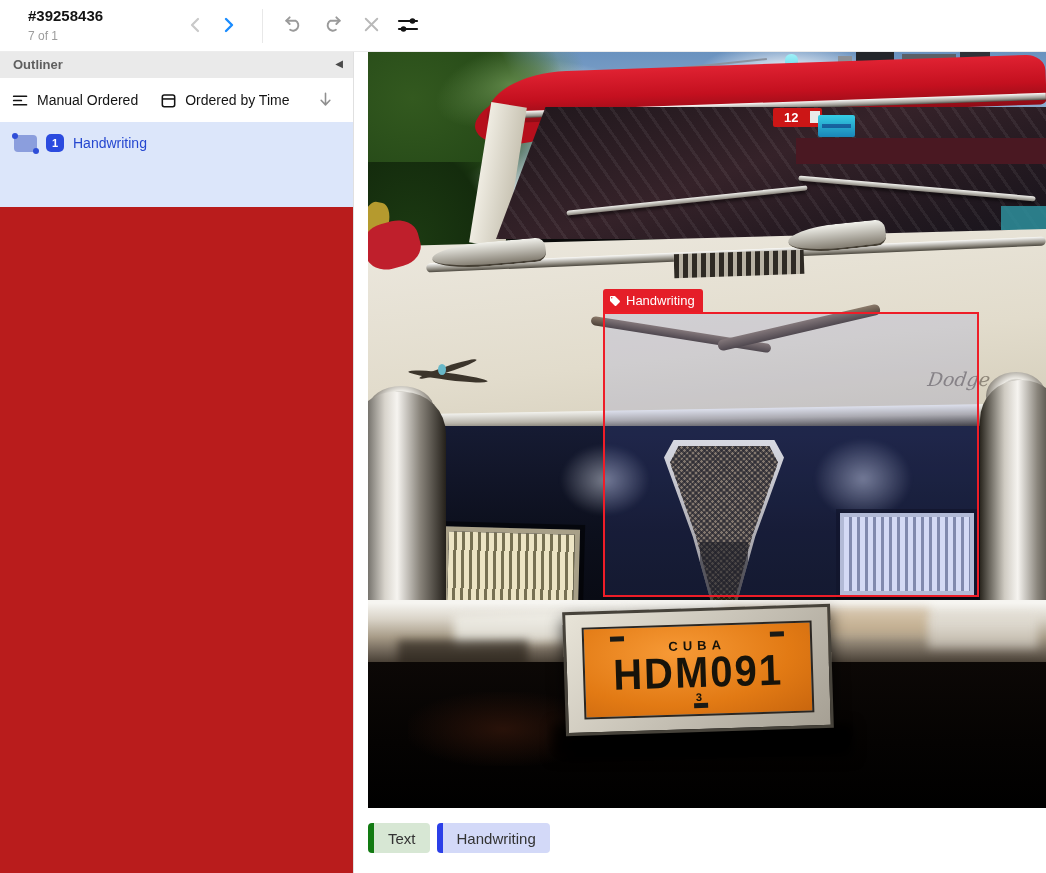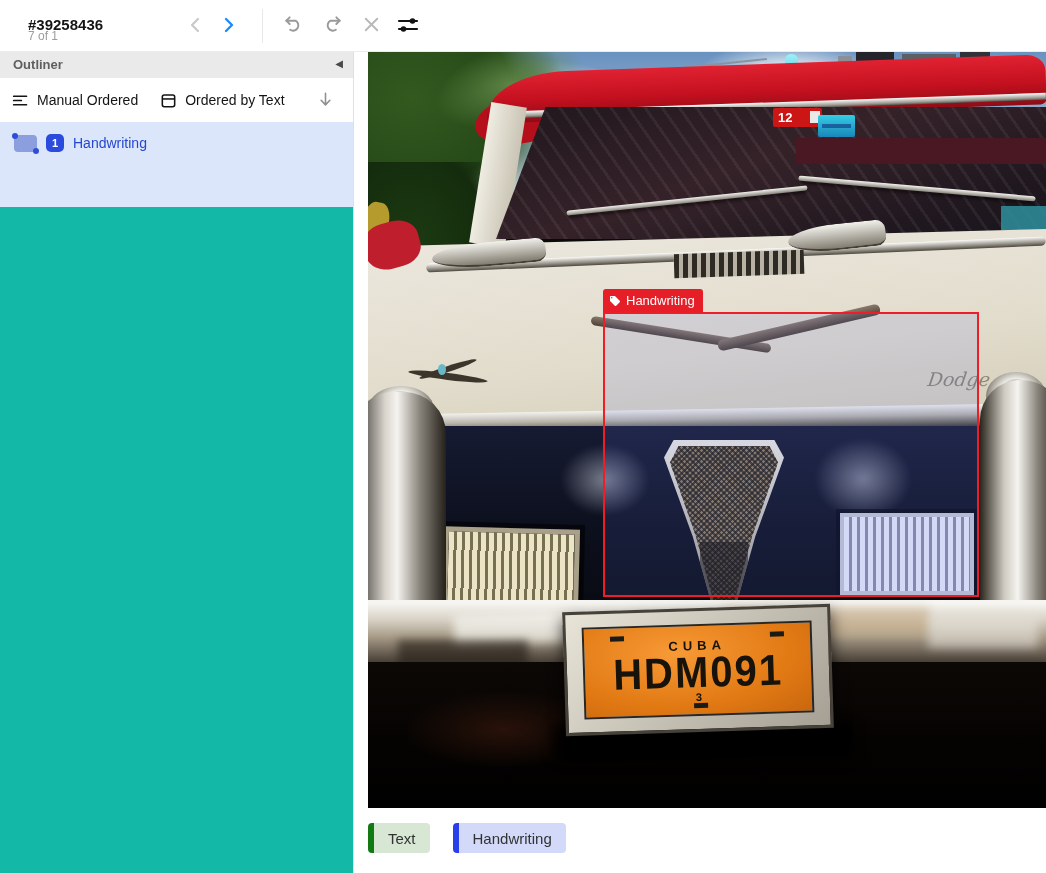--- a/index.html
+++ b/index.html
@@ -1,27 +1,27 @@
 <!DOCTYPE html>
 <html><head>
 <meta charset="utf-8">
 <style>
   * { margin:0; padding:0; box-sizing:border-box; }
   html,body { width:1046px; height:873px; }
   body { font-family:"Liberation Sans", sans-serif; background:#fff; position:relative; overflow:hidden; }
 
   
   .topbar { position:absolute; left:0; top:0; width:1046px; height:52px; background:#fff; border-bottom:1px solid #ececec; }
-  .task-id { position:absolute; left:28px; top:7px; font-size:15px; font-weight:bold; color:#141414;margin-top:9px; }
+  .task-id { position:absolute; left:28px; top:7px; font-size:15px; font-weight:bold; color:#141414; }
   .pager { position:absolute; left:28px; top:29px; font-size:12px; color:#9c9c9c; }
   .tb-btn { position:absolute; top:13px; width:26px; height:26px; background:none; border:none; cursor:pointer; padding:0; }
   .tb-div { position:absolute; left:262px; top:9px; width:1px; height:34px; background:#e8e8e8; }
 
   
-  .sidebar { position:absolute; left:0; top:52px; width:354px; height:821px; background:#14b8a6; border-right:1px solid #e0e0e0; }
+  .sidebar { position:absolute; left:0; top:52px; width:354px; height:821px; background:#b91c1c; border-right:1px solid #e0e0e0; }
   .outl-header { position:absolute; left:0; top:0; width:353px; height:26px; background:#eaeaea; }
   .outl-title { position:absolute; left:13px; top:5px; font-size:13px; font-weight:bold; color:#5f5f5f; }
   .outl-collapse { position:absolute; right:10px; top:6px; font-size:10px; color:#4a4a4a; background:none; border:none; cursor:pointer; }
   .controls { position:absolute; left:0; top:26px; width:353px; height:44px; background:#fff; display:flex; align-items:center; gap:22px; padding-left:12px; }
   .ctrl { display:flex; align-items:center; gap:8px; font-size:14px; color:#141414; background:none; border:none; cursor:pointer; }
   .order-dir { position:absolute; right:18px; top:12px; background:none; border:none; cursor:pointer; }
   .region-block { position:absolute; left:0; top:70px; width:353px; height:85px; background:#dce6fa; }
   .region-row { position:absolute; left:14px; top:8px; height:26px; display:flex; align-items:center; gap:9px; cursor:pointer; }
   .rect-icon { width:23px; height:17px; background:rgba(125,145,215,.85); border-radius:4px; position:relative; }
   .rect-icon i { position:absolute; width:6px; height:6px; background:#2f4ed8; border-radius:50%; }
@@ -56,21 +56,21 @@
   .yellowbit { left:-6px; top:150px; width:26px; height:46px; background:#b59a2e; border-radius:40%; transform:rotate(12deg); }
   .roof { left:118px; top:12px; width:560px; height:50px; background:linear-gradient(180deg,#e02232 0%,#c4101f 55%,#8e0c16 100%); border-radius:110px 26px 8px 8px / 60px 22px 8px 8px; transform:rotate(-2deg); }
   .roof-dip { left:106px; top:38px; width:110px; height:52px; background:#b60f1c; border-radius:60% 20% 20% 80%; transform:rotate(-18deg); }
   .roof-trim { left:146px; top:50px; width:532px; height:7px; background:linear-gradient(180deg,#fdfdfb,#9b9891 70%,#55524a); transform:rotate(-2deg); }
   .apillar { left:112px; top:52px; width:36px; height:142px; background:linear-gradient(90deg,#efece2,#c9c4b4); transform:rotate(9deg); }
   .windshield { left:128px; top:55px; width:550px; height:132px; clip-path:polygon(9% 0,100% 0,100% 100%,0 100%);
       background:linear-gradient(160deg,#1f171c 0%,#352229 45%,#231920 75%,#17141c 100%); }
   .windshield::before { content:""; position:absolute; inset:0; background:repeating-linear-gradient(55deg, rgba(255,255,255,.06) 0 3px, rgba(0,0,0,0) 3px 14px); }
   .visor { left:300px; top:31px; width:300px; height:26px; background:#4a1822; }
   .teal { left:505px; top:99px; width:162px; height:24px; background:#2e8f9c; opacity:.85; }
-  .stk12 { left:405px; top:56px; width:49px; height:19px; background:#cc1616; border-radius:2px; color:#fff; font-size:13px; font-weight:bold; line-height:19px; padding-left:5px; }
+  .stk12 { left:405px; top:56px; width:49px; height:19px; background:#cc1616; border-radius:2px; color:#fff; font-size:13px; font-weight:bold; line-height:19px; padding-left:11px; }
   .stk12 i { position:absolute; right:2px; top:3px; width:10px; height:12px; background:#e9e9e9; }
   .stkcyan { left:450px; top:63px; width:37px; height:22px; background:linear-gradient(180deg,#35cde4,#1a86b8); border-radius:2px; }
   .stkcyan::after { content:""; position:absolute; left:4px; top:9px; right:4px; height:4px; background:rgba(10,40,120,.55); }
   .cord { left:388px; top:60px; }
   .wiper1 { left:198px; top:146px; width:242px; height:5px; background:linear-gradient(180deg,#f4f4f0,#87837a); border-radius:3px; transform:rotate(-6deg); box-shadow:0 3px 3px rgba(0,0,0,.45); }
   .wiper2 { left:430px; top:134px; width:238px; height:5px; background:linear-gradient(180deg,#f4f4f0,#87837a); border-radius:3px; transform:rotate(5deg); box-shadow:0 3px 3px rgba(0,0,0,.45); }
   .hood { left:-12px; top:186px; width:702px; height:205px; background:linear-gradient(175deg,#ebe7dd 0%,#e2dccc 55%,#d2cbb7 100%); transform:rotate(-1.5deg); }
   .orn-strip { left:58px; top:198px; width:620px; height:9px; background:linear-gradient(180deg,#fbfbf9,#8f8b81 65%,#4c483f); border-radius:5px; transform:rotate(-2.5deg); }
   .orn-pod1 { left:64px; top:190px; width:114px; height:24px; background:linear-gradient(180deg,#f2f2ec,#837d71); border-radius:50% 10px 10px 50% / 50% 10px 10px 50%; transform:rotate(-5deg); border-bottom:2px solid #453f34; }
   .orn-pod2 { left:420px; top:172px; width:98px; height:26px; background:linear-gradient(180deg,#f2f2ec,#837d71); border-radius:50% 10px 10px 50% / 50% 10px 10px 50%; transform:rotate(-6deg); border-bottom:2px solid #453f34; }
@@ -113,21 +113,21 @@
   .b1 { left:26px; top:8px; } .b2 { right:26px; top:8px; } .b3 { left:48%; bottom:6px; }
   .under { left:0; top:610px; width:678px; height:146px; background:linear-gradient(180deg,#0c0806,#050302 55%,#000); }
   .brown { left:40px; top:640px; width:190px; height:74px; background:radial-gradient(ellipse, rgba(46,20,10,.85), rgba(0,0,0,0) 75%); }
   .pshadow { left:185px; top:672px; width:300px; height:34px; background:rgba(0,0,0,.85); filter:blur(6px); }
 
   
   .bbox { left:235px; top:260px; width:376px; height:285px; border:2px solid #ee1d28; background:rgba(90,110,225,.14); cursor:move; }
   .bbox-tag { left:235px; top:237px; height:23px; background:#e51e28; color:#fff; font-size:13px; display:flex; align-items:center; gap:5px; padding:0 8px 0 6px; border-radius:3px 3px 0 0; cursor:pointer; }
 
   
-  .label-row { position:absolute; left:368px; top:823px; display:flex; gap:23px;justify-content:center; }
+  .label-row { position:absolute; left:368px; top:823px; display:flex; gap:7px;justify-content:center; }
   .label-btn { height:30px; display:flex; align-items:center; padding:0 14px; font-size:15px; color:#333; border:none; border-radius:4px; cursor:pointer; }
   .lbl-text { background:#d7e7d4; border-left:6px solid #127a12; }
   .lbl-hand { background:#d3d9f8; border-left:6px solid #2b3fe8; }
 </style>
 </head>
 <body>
 
 <div class="topbar">
   <div class="task-id">#39258436</div>
   <div class="pager">7 of 1</div>
@@ -185,21 +185,21 @@
           <line x1="2" y1="10" x2="11" y2="10" stroke="#141414" stroke-width="2" stroke-linecap="round"></line>
           <line x1="2" y1="15" x2="17" y2="15" stroke="#141414" stroke-width="2" stroke-linecap="round"></line>
         </svg>
       <span>Manual Ordered</span>
     </button>
     <button class="ctrl">
       <svg width="17" height="17" viewBox="0 0 22 22">
           <rect x="3" y="4" width="16" height="15" rx="2.5" fill="none" stroke="#141414" stroke-width="2"></rect>
           <line x1="3" y1="9" x2="19" y2="9" stroke="#141414" stroke-width="2"></line>
         </svg>
-      <span>Ordered by Text</span>
+      <span>Ordered by Time</span>
     </button>
     <button class="order-dir">
       <svg width="19" height="19" viewBox="0 0 24 24">
           <path d="M12 4 v14 M6.5 13 L12 18.8 L17.5 13" fill="none" stroke="#8f8f8f" stroke-width="2" stroke-linecap="round" stroke-linejoin="round"></path>
         </svg>
     </button>
   </div>
 
   <div class="region-block">
     <div class="region-row">

